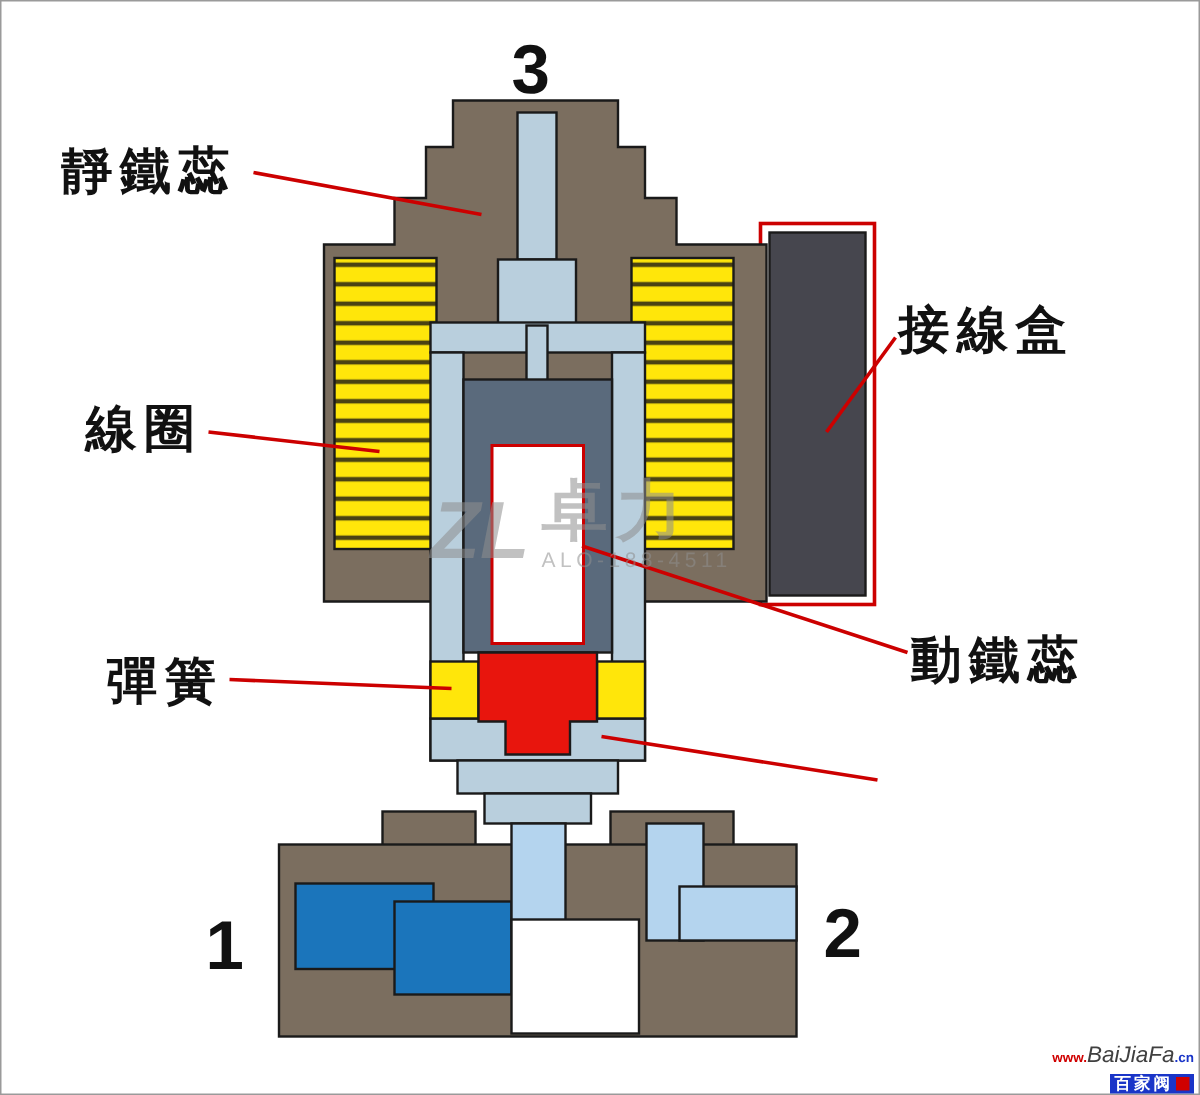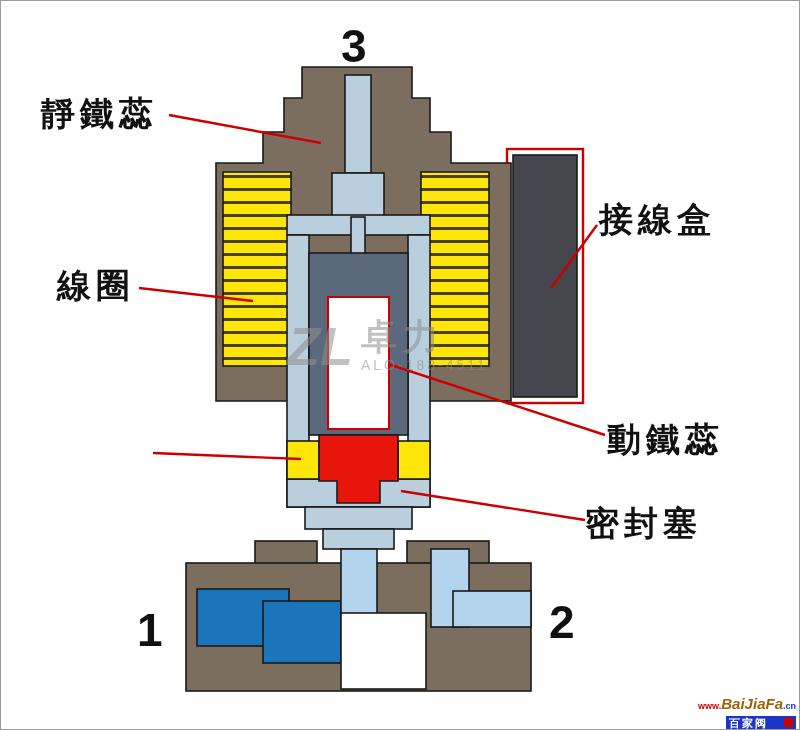--- a/index.html
+++ b/index.html
@@ -29,30 +29,30 @@
     letter-spacing:5px;white-space:nowrap;z-index:10;
   }
   .portnum{
     position:absolute;font-size:46px;font-weight:bold;color:#111;z-index:10;
   }
   #watermark{
     position:absolute;left:286px;top:318px;z-index:6;opacity:.55;color:#8f8f8f;
     display:flex;align-items:flex-end;gap:8px;pointer-events:none;
   }
   #watermark .wm-logo{font-size:54px;font-weight:bold;font-style:italic;line-height:1;}
-  #watermark .wm-brand{font-size:36px;font-weight:bold;letter-spacing:6px;line-height:1;display:block;}
+  #watermark .wm-brand{font-size:44px;font-weight:bold;letter-spacing:6px;line-height:1;display:block;}
   #watermark .wm-code{font-size:14px;font-weight:normal;letter-spacing:3px;display:block;margin-top:2px;}
   #footer-mark{
     position:absolute;right:3px;top:694px;z-index:10;text-align:right;line-height:1.1;
   }
   #footer-mark .u-pre{color:#d00000;font-size:9px;font-weight:bold;text-align:center;}
-  #footer-mark .u-name{color:#a16207;font-size:15px;font-weight:bold;font-style:italic;}
+  #footer-mark .u-name{color:#404040;font-size:15px;font-weight:normal;font-style:italic;}
   #footer-mark .u-suf{color:#1a35c8;font-size:9px;font-weight:bold;margin-top:33px;}
   #footer-mark .banner{
-    display:inline-flex;align-items:center;gap:16px;background:#1a35c8;color:#fff;
+    display:inline-flex;align-items:center;gap:2px;background:#1a35c8;color:#fff;
     font-size:11px;font-weight:bold;padding:1px 3px;letter-spacing:2px;
   }
   #footer-mark .banner .sq{display:inline-block;width:9px;height:9px;background:#d00000;}
 </style>
 </head>
 <body>
 
 <div id="canvas">
 
   <svg width="800" height="730" viewBox="0 0 800 730">
@@ -104,23 +104,23 @@
     <line x1="168" y1="114" x2="320" y2="142" class="leader"></line>
     <line x1="138" y1="287" x2="252" y2="300" class="leader"></line>
     <line x1="152" y1="452" x2="300" y2="458" class="leader"></line>
     <line x1="596" y1="224" x2="550" y2="287" class="leader"></line>
     <line x1="604" y1="434" x2="387" y2="363" class="leader"></line>
     <line x1="584" y1="519" x2="400" y2="490" class="leader"></line>
   </svg>
 
   <div class="label" style="left:40px;top:90px;">靜鐵蕊</div>
   <div class="label" style="left:56px;top:262px;">線圈</div>
+  <div class="label" style="left:70px;top:430px;">彈簧</div>
   <div class="label" style="left:606px;top:416px;">動鐵蕊</div>
   <div class="label" style="left:598px;top:196px;">接線盒</div>
-  <div class="label" style="left:584px;top:500px;">密封塞</div>
 
   <div class="portnum" style="left:340px;top:18px;">3</div>
   <div class="portnum" style="left:136px;top:602px;">1</div>
   <div class="portnum" style="left:548px;top:594px;">2</div>
 
   <div id="watermark">
     <span class="wm-logo">ZL</span>
     <span>
       <span class="wm-brand">卓力</span>
       <span class="wm-code">ALO-188-4511</span>

